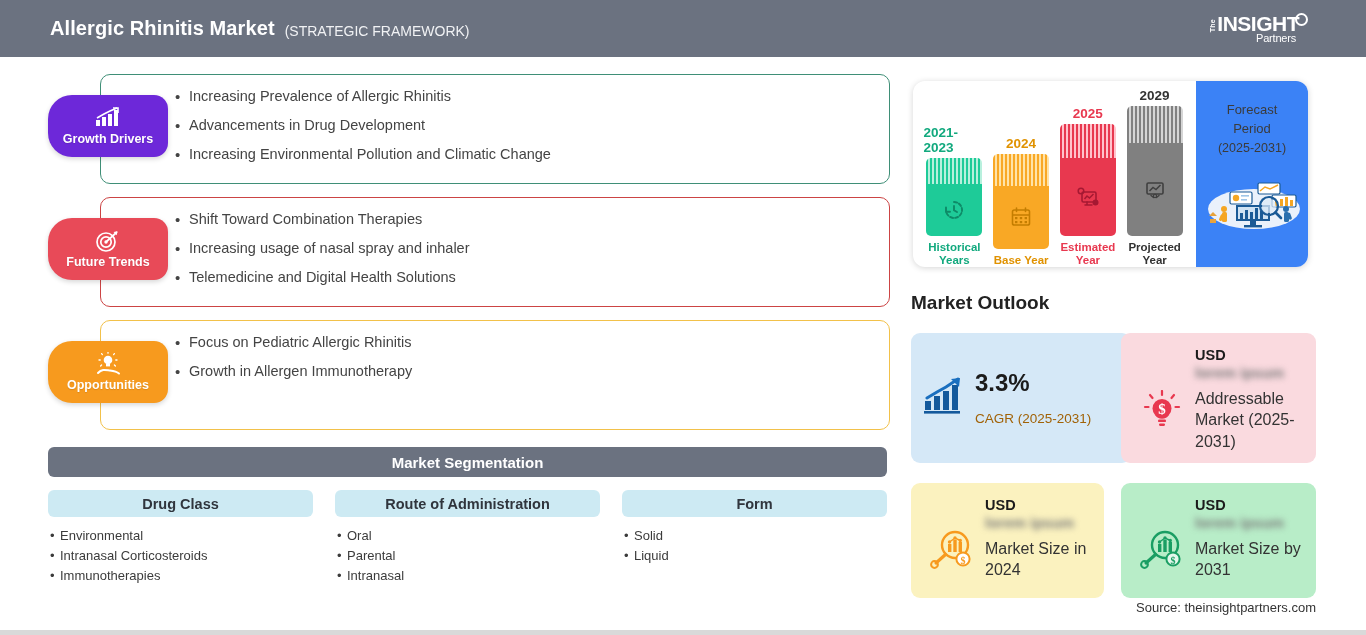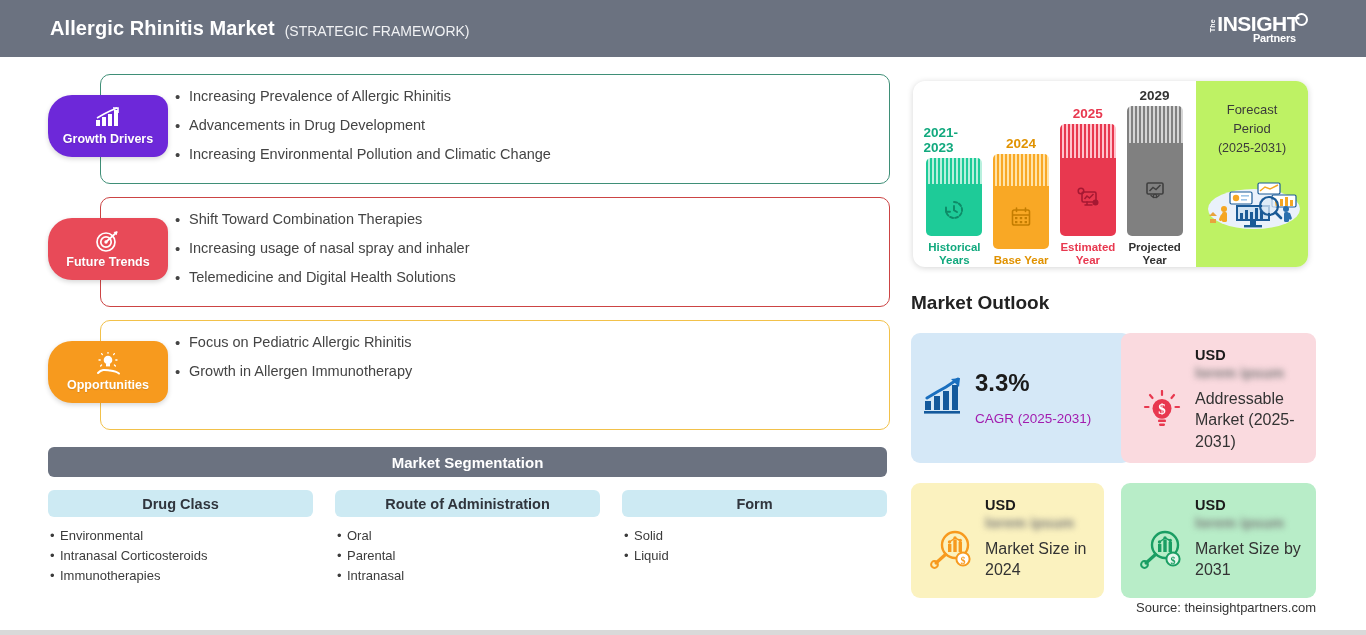--- a/index.html
+++ b/index.html
@@ -38,21 +38,21 @@
     font-size: 7px; font-weight: bold; letter-spacing: .3px;
     writing-mode: vertical-rl; transform: rotate(180deg);
     margin-right: 1px; margin-bottom: 1px;
   }
   .logo-insight { font-size: 21px; font-weight: bold; letter-spacing: -.5px; }
   .logo-circle {
     width: 13px; height: 13px; border: 2.2px solid #fff; border-radius: 50%;
     margin-left: -4px; margin-bottom: 8px;
   }
   .logo-partners {
-    font-size: 11px; font-weight: bold; letter-spacing: -.2px;
+    font-size: 11px; font-weight: normal; letter-spacing: -.2px;
     margin-top: -2px; margin-right: 12px;
   }
 
   
   .panel {
     position: absolute; left: 100px; width: 790px;
     border-radius: 10px; background: #fff;
     border: 1px solid #ccc;
   }
   .panel.green  { top: 74px;  height: 110px; border-color: #3f8f77; }
@@ -133,21 +133,21 @@
     position: relative;
   }
   .tl-stripe { width: 100%; }
   .tl-solid {
     width: 100%; flex: 1;
     display: flex; align-items: center; justify-content: center;
   }
   .tl-cap { font-size: 11.5px; font-weight: bold; text-align: center;
             line-height: 1.15; margin-top: 5px; }
   .tl-forecast {
-    flex: 1; background: #bef264; border-radius: 0 12px 12px 0;
+    flex: 1; background: #3b82f6; border-radius: 0 12px 12px 0;
     display: flex; flex-direction: column; align-items: center;
     padding-top: 20px;
   }
   .tl-f-title {
     font-size: 13px; color: #3b3b3b; text-align: center; line-height: 1.45;
   }
   .tl-f-sub { font-size: 12.5px; color: #3b3b3b; margin-top: 2px; }
   .tl-f-art { margin-top: 14px; }
 
   
@@ -159,21 +159,21 @@
   .ocard.cagr  { left: 911px;  top: 333px; width: 220px; height: 130px; background: #d5e8f7; }
   .ocard.addr  { left: 1121px; top: 333px; width: 195px; height: 130px; background: #fadadf; }
   .ocard.size24{ left: 911px;  top: 483px; width: 193px; height: 115px; background: #fbf2bf; }
   .ocard.size31{ left: 1121px; top: 483px; width: 195px; height: 115px; background: #b8edc8; }
 
   .cagr-inner {
     display: flex; align-items: center; height: 100%; padding-left: 12px;
   }
   .cagr-text { margin-left: 10px; }
   .cagr-val { font-size: 24px; font-weight: bold; color: #1b1b1b; line-height: 1; }
-  .cagr-lbl { font-size: 13.5px; color: #a21caf; margin-top: 16px; }
+  .cagr-lbl { font-size: 13.5px; color: #a16207; margin-top: 16px; }
 
   .ocard-body { padding: 14px 10px 0 12px; height: 100%; }
   .ocard-usd { font-size: 14.5px; font-weight: bold; color: #1b1b1b; margin-left: 62px; }
   .ocard-row { display: flex; }
   .ocard-ico { width: 58px; flex: 0 0 58px; display: flex; align-items: center;
                justify-content: center; padding-top: 6px; }
   .ocard-right { flex: 1; padding-left: 4px; }
   .blurred {
     font-size: 15px; font-weight: bold; color: #7a7a7a;
     filter: blur(3.4px); line-height: 1.1; margin-top: 2px;

